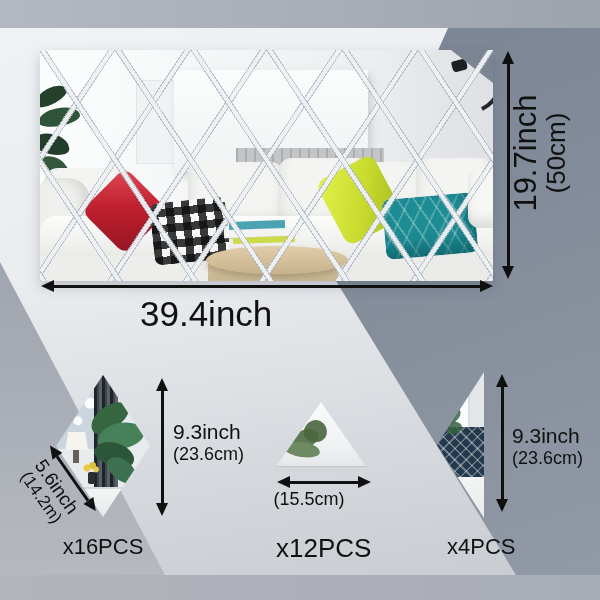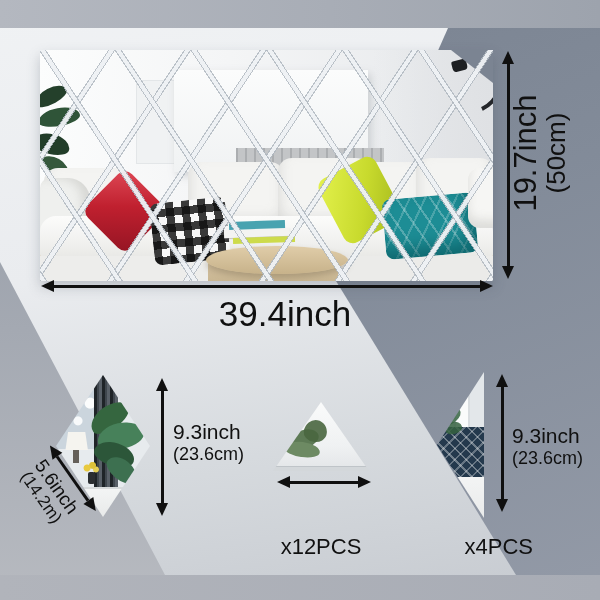--- a/index.html
+++ b/index.html
@@ -86,37 +86,37 @@
   #arrow-main-h{left:54px;top:285px;width:426px}
   #arrow-main-v{left:507px;top:64px;height:202px}
   #arrow-diamond-edge{left:57px;top:455px;width:54px;transform:rotate(55deg);transform-origin:left center}
   #arrow-diamond-v{left:161px;top:391px;height:112px}
   #arrow-tri-h{left:290px;top:481px;width:68px}
   #arrow-half-v{left:501px;top:387px;height:112px}
 
   
   .lbl{position:absolute;line-height:1.05;white-space:nowrap;color:#101010}
   .lbl .l1,.lbl .l2{display:block}
-  #label-main-w{left:140px;top:296px;width:290px;text-align:center}
+  #label-main-w{left:140px;top:296px;width:290px;text-align:left}
   #label-main-w .l1{font-size:35px}#label-main-w .l2{font-size:28px;margin-top:1px}
   #label-main-h{left:455px;top:108px;width:170px;height:90px;display:flex;flex-direction:column;
                 align-items:center;justify-content:center;text-align:center;transform:rotate(-90deg)}
   #label-main-h .l1{font-size:31px}#label-main-h .l2{font-size:26px}
   #label-diamond-edge{left:-11px;top:464px;width:120px;height:56px;display:flex;flex-direction:column;
                 align-items:center;justify-content:center;text-align:center;transform:rotate(55deg)}
   #label-diamond-edge .l1{font-size:19px}#label-diamond-edge .l2{font-size:17px}
   #label-diamond-v{left:173px;top:421px}
   #label-diamond-v .l1{font-size:21px}#label-diamond-v .l2{font-size:18px;margin-top:2px}
   #label-diamond-count{left:58px;top:535px;width:90px;text-align:center;font-size:22px}
   #label-tri-w{left:250px;top:489px;width:118px;text-align:center}
   #label-tri-w .l1{font-size:21px}#label-tri-w .l2{font-size:18px;margin-top:1px}
-  #label-tri-count{left:276px;top:535px;width:90px;text-align:center;font-size:22px}
+  #label-tri-count{left:276px;top:535px;width:90px;text-align:center;font-size:26px}
   #label-half-v{left:512px;top:425px}
   #label-half-v .l1{font-size:21px}#label-half-v .l2{font-size:18px;margin-top:2px}
-  #label-half-count{left:447px;top:535px;width:86px;text-align:right;font-size:22px}
+  #label-half-count{left:447px;top:535px;width:86px;text-align:left;font-size:22px}
 
   
   #piece-diamond{left:56px;top:375px;width:94px;height:142px;
       clip-path:polygon(50% 0,100% 50%,50% 100%,0 50%);background:#e7ebee;
       filter:drop-shadow(5px 7px 6px rgba(70,80,95,.45))}
   .d-wall{left:0;top:0;width:58%;height:52%;background:#cbd5dd;
       background-image:radial-gradient(circle at 62% 38%,#fbfcfc 0 5px,rgba(0,0,0,0) 6px),
                        radial-gradient(circle at 40% 62%,#f8fafb 0 4px,rgba(0,0,0,0) 5px),
                        radial-gradient(circle at 52% 20%,#f4f7f8 0 3px,rgba(0,0,0,0) 4px)}
   .d-slats{left:40%;top:0;width:26%;height:100%;
@@ -228,29 +228,31 @@
   <div class="arrow h" id="arrow-diamond-edge"></div>
   <div class="arrow v" id="arrow-diamond-v"></div>
   <div class="lbl" id="label-diamond-edge">
     <span class="l1">5.6inch</span>
     <span class="l2">(14.2m)</span>
   </div>
   <div class="lbl" id="label-diamond-v">
     <span class="l1">9.3inch</span>
     <span class="l2">(23.6cm)</span>
   </div>
+  <div class="lbl" id="label-diamond-count">x16PCS</div>
 
   <div class="abs" id="piece-triangle">
     <div class="pleaf tl1"></div>
     <div class="pleaf tl2"></div>
     <div class="pleaf tl3"></div>
     <div class="abs t-base"></div>
   </div>
   <div class="arrow h" id="arrow-tri-h"></div>
   <div class="lbl" id="label-tri-w">
+    <span class="l2">(15.5cm)</span>
   </div>
   <div class="lbl" id="label-tri-count">x12PCS</div>
 
   <div class="abs" id="piece-half">
     <div class="abs h-frame"></div>
     <div class="abs h-pillow"></div>
     <div class="abs h-bottom"></div>
     <div class="pleaf h-sprig1"></div>
     <div class="pleaf h-sprig2"></div>
   </div>

